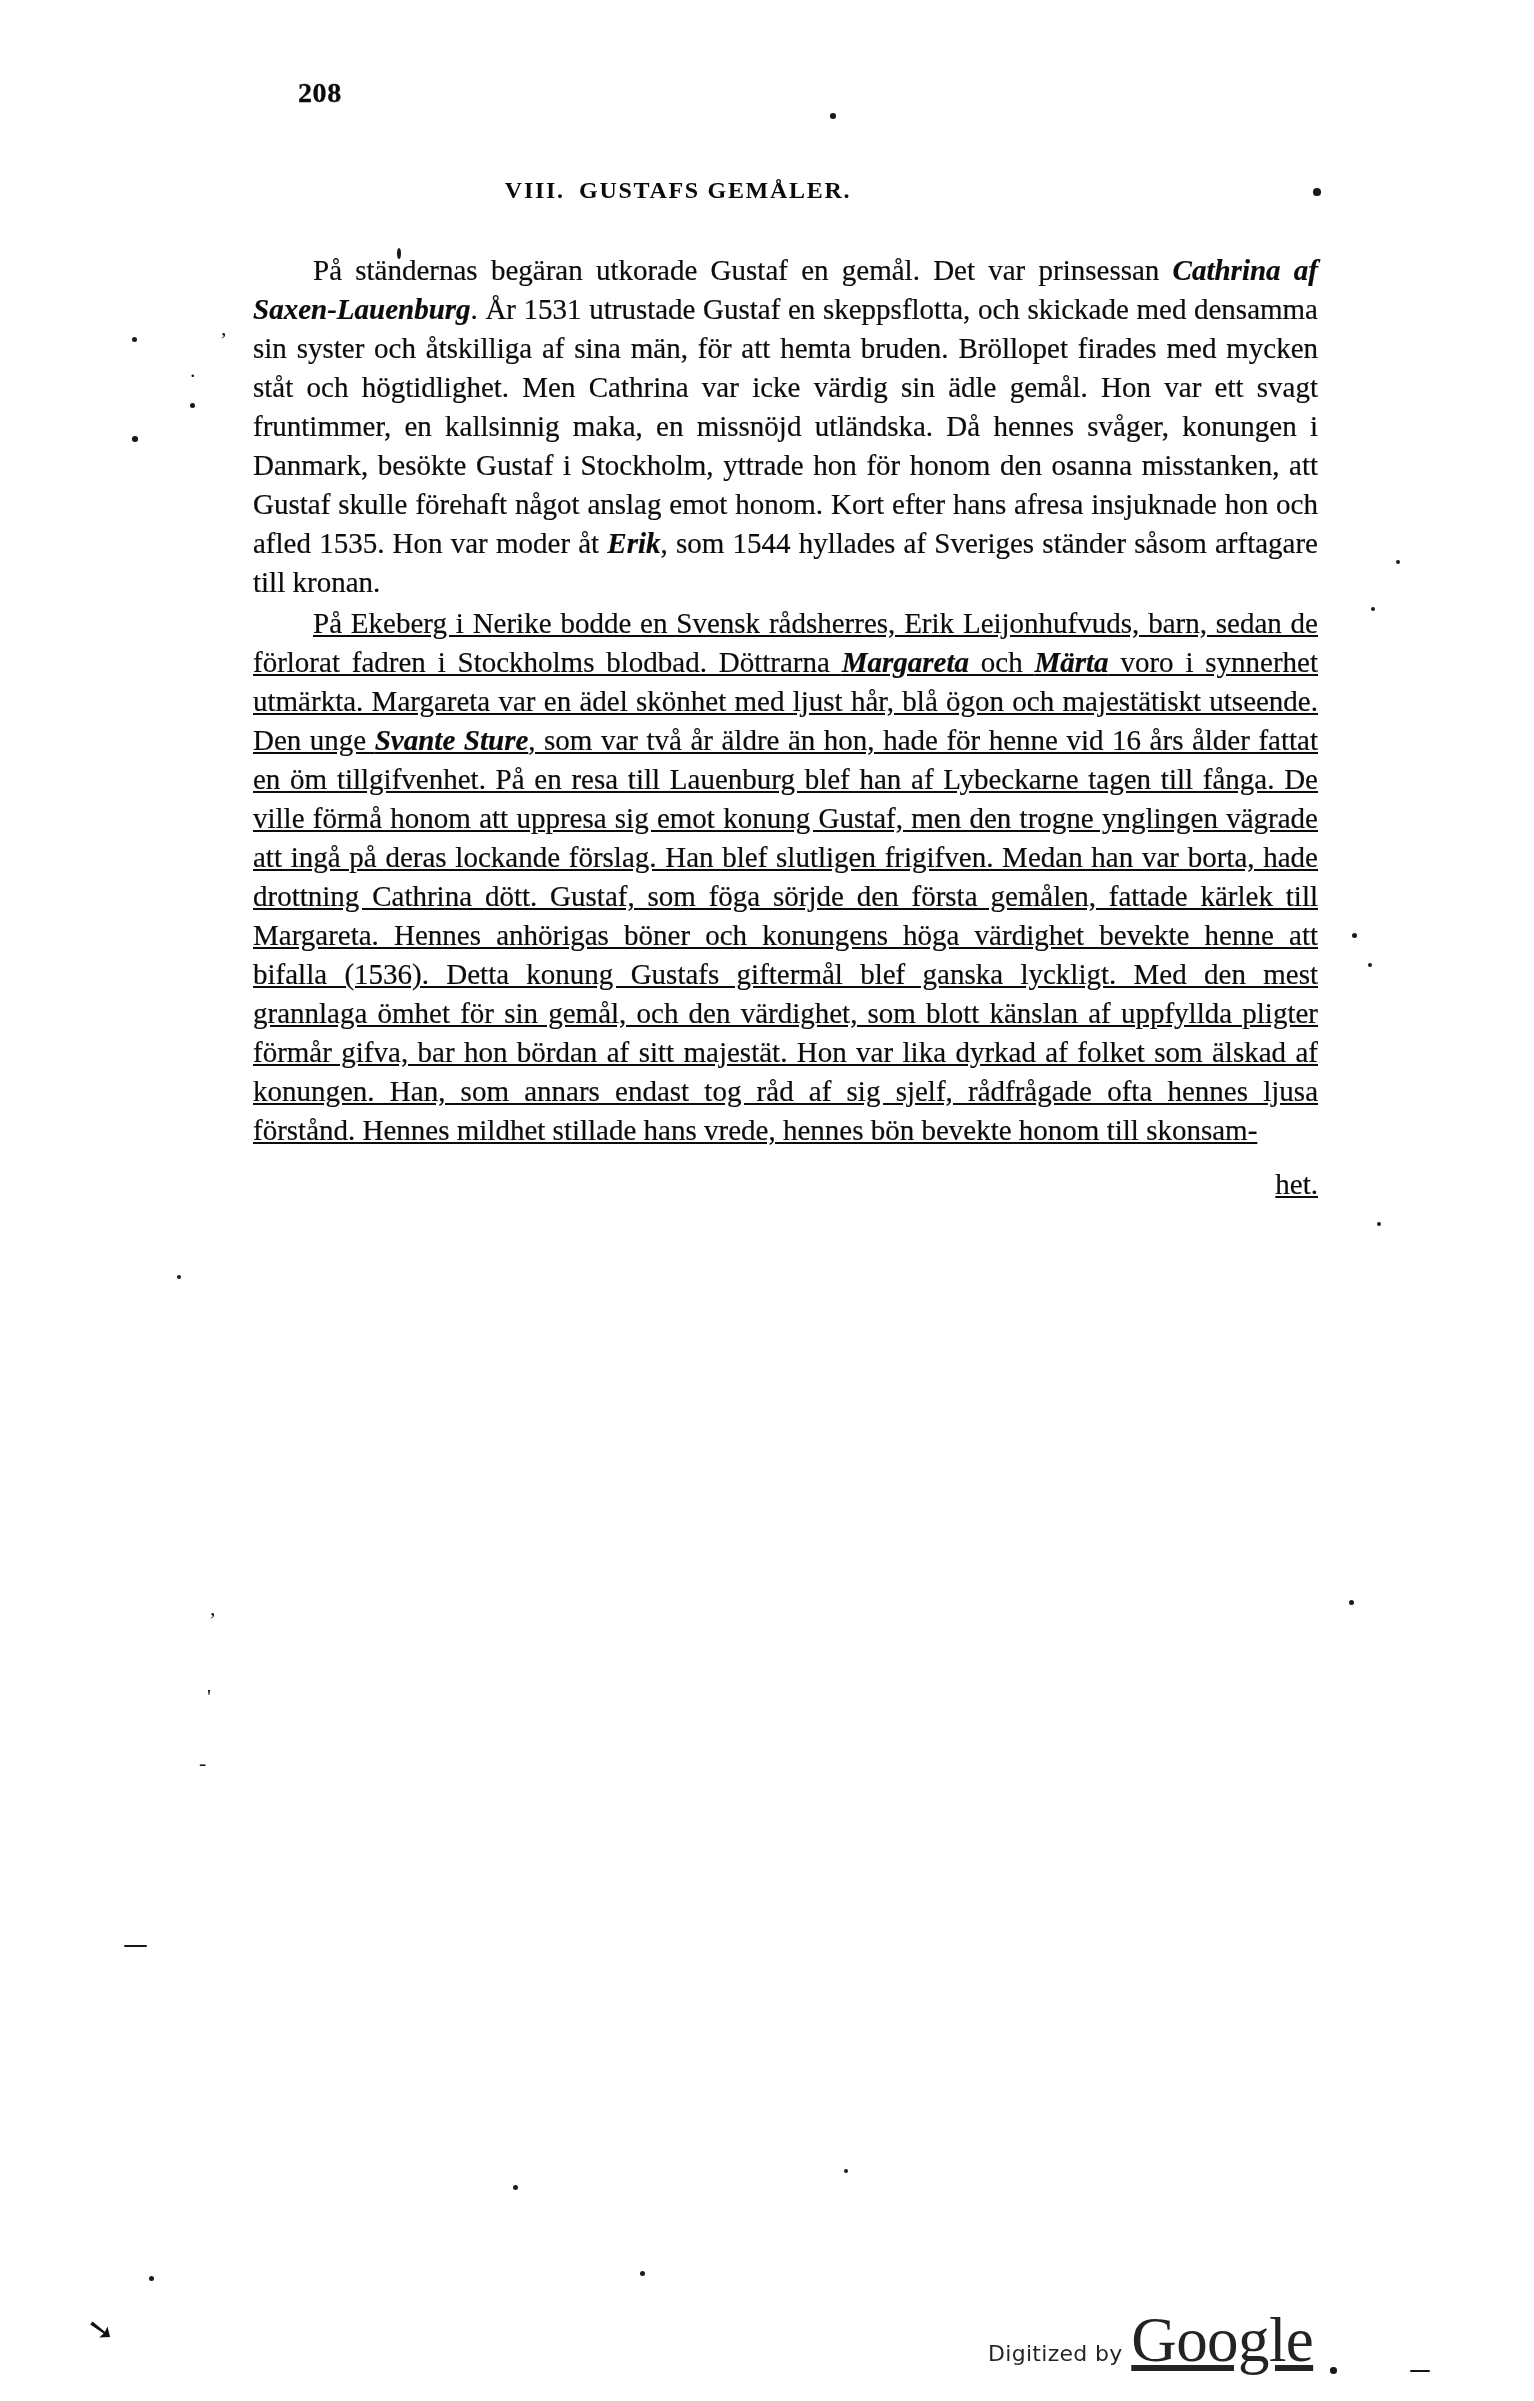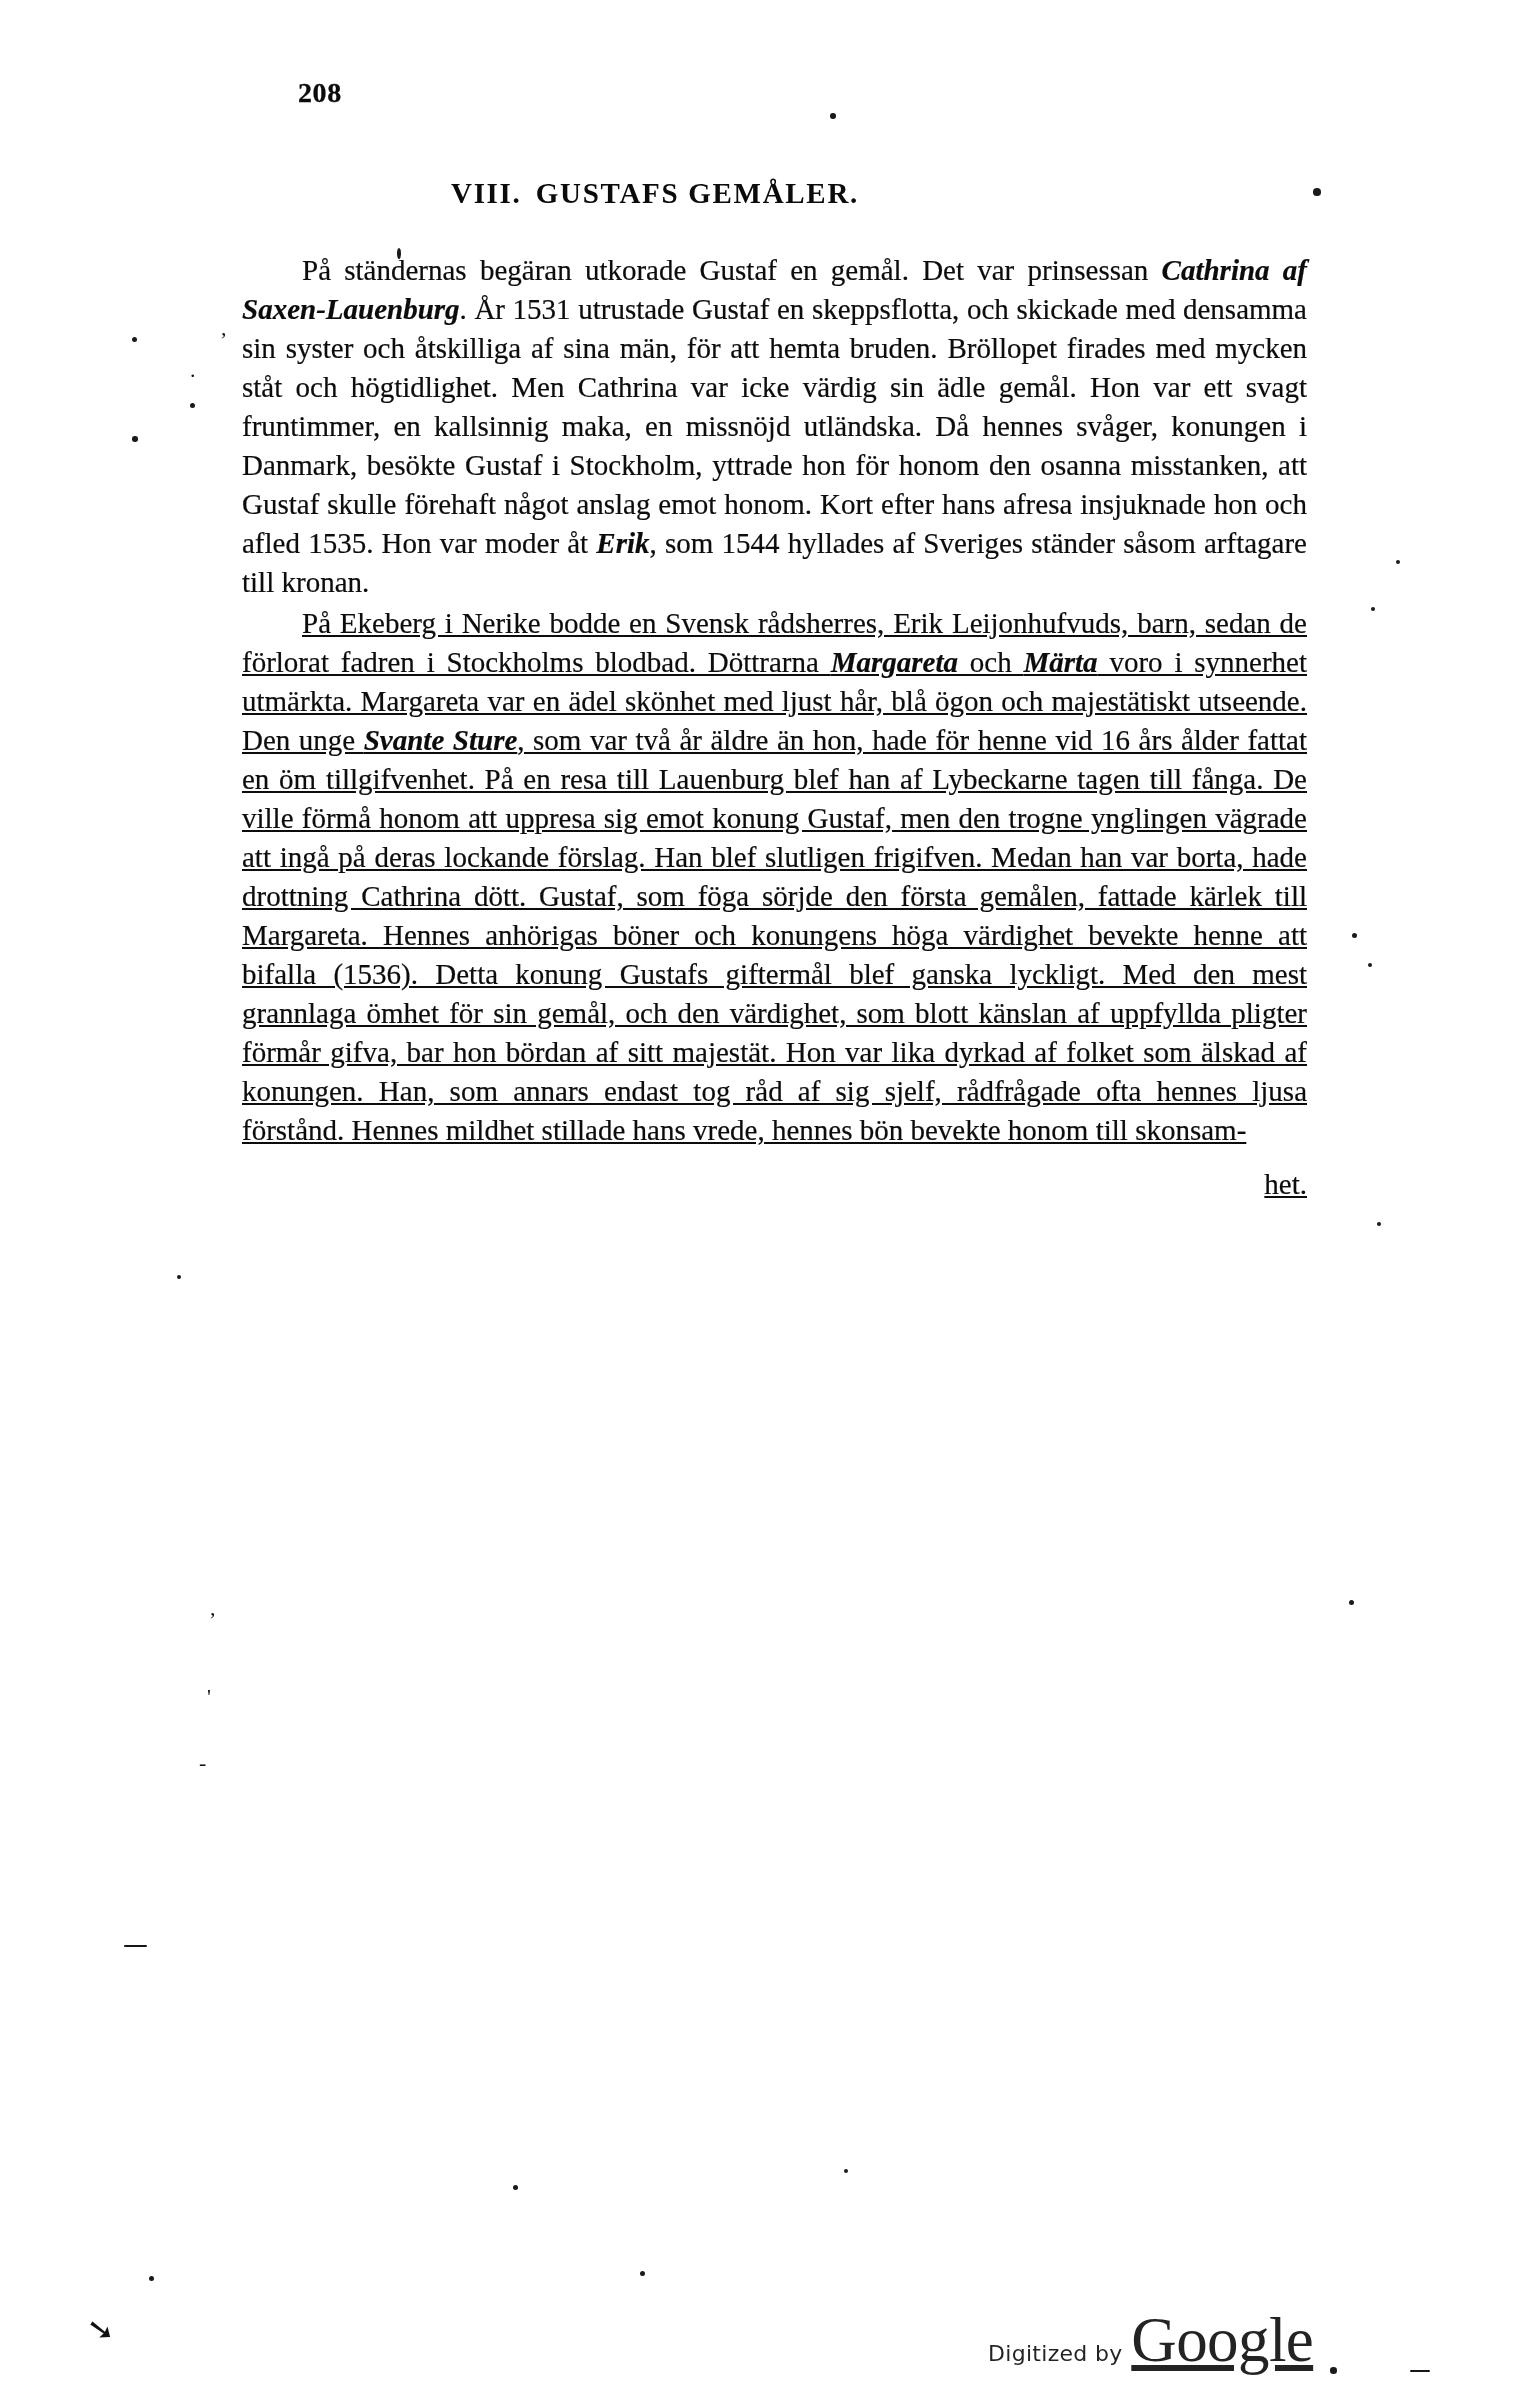--- a/index.html
+++ b/index.html
@@ -31,33 +31,34 @@
     -webkit-text-stroke: 0.3px #0b0b0b;
   }
 
   
   .chapter-heading {
     position: absolute;
     left: 0;
     top: 177px;
     width: 1310px;
     text-align: center;
-    font-size: 29px;
+    font-size: 24px;
     font-weight: bold;
     letter-spacing: 1.7px;
     color: #0b0b0b;
+    padding-left: 23px;
   }
   .chapter-heading .numeral {
     margin-right: 14.3px;
   }
 
   
   .body-block {
     position: absolute;
-    left: 242px;
+    left: 253px;
     top: 251px;
     width: 1065px;
     font-size: 29px;
     line-height: 39px;
     text-align: justify;
     text-justify: inter-word;
     color: #0c0c0c;
     -webkit-text-stroke: 0.2px #0c0c0c;
   }
   .body-block p {

